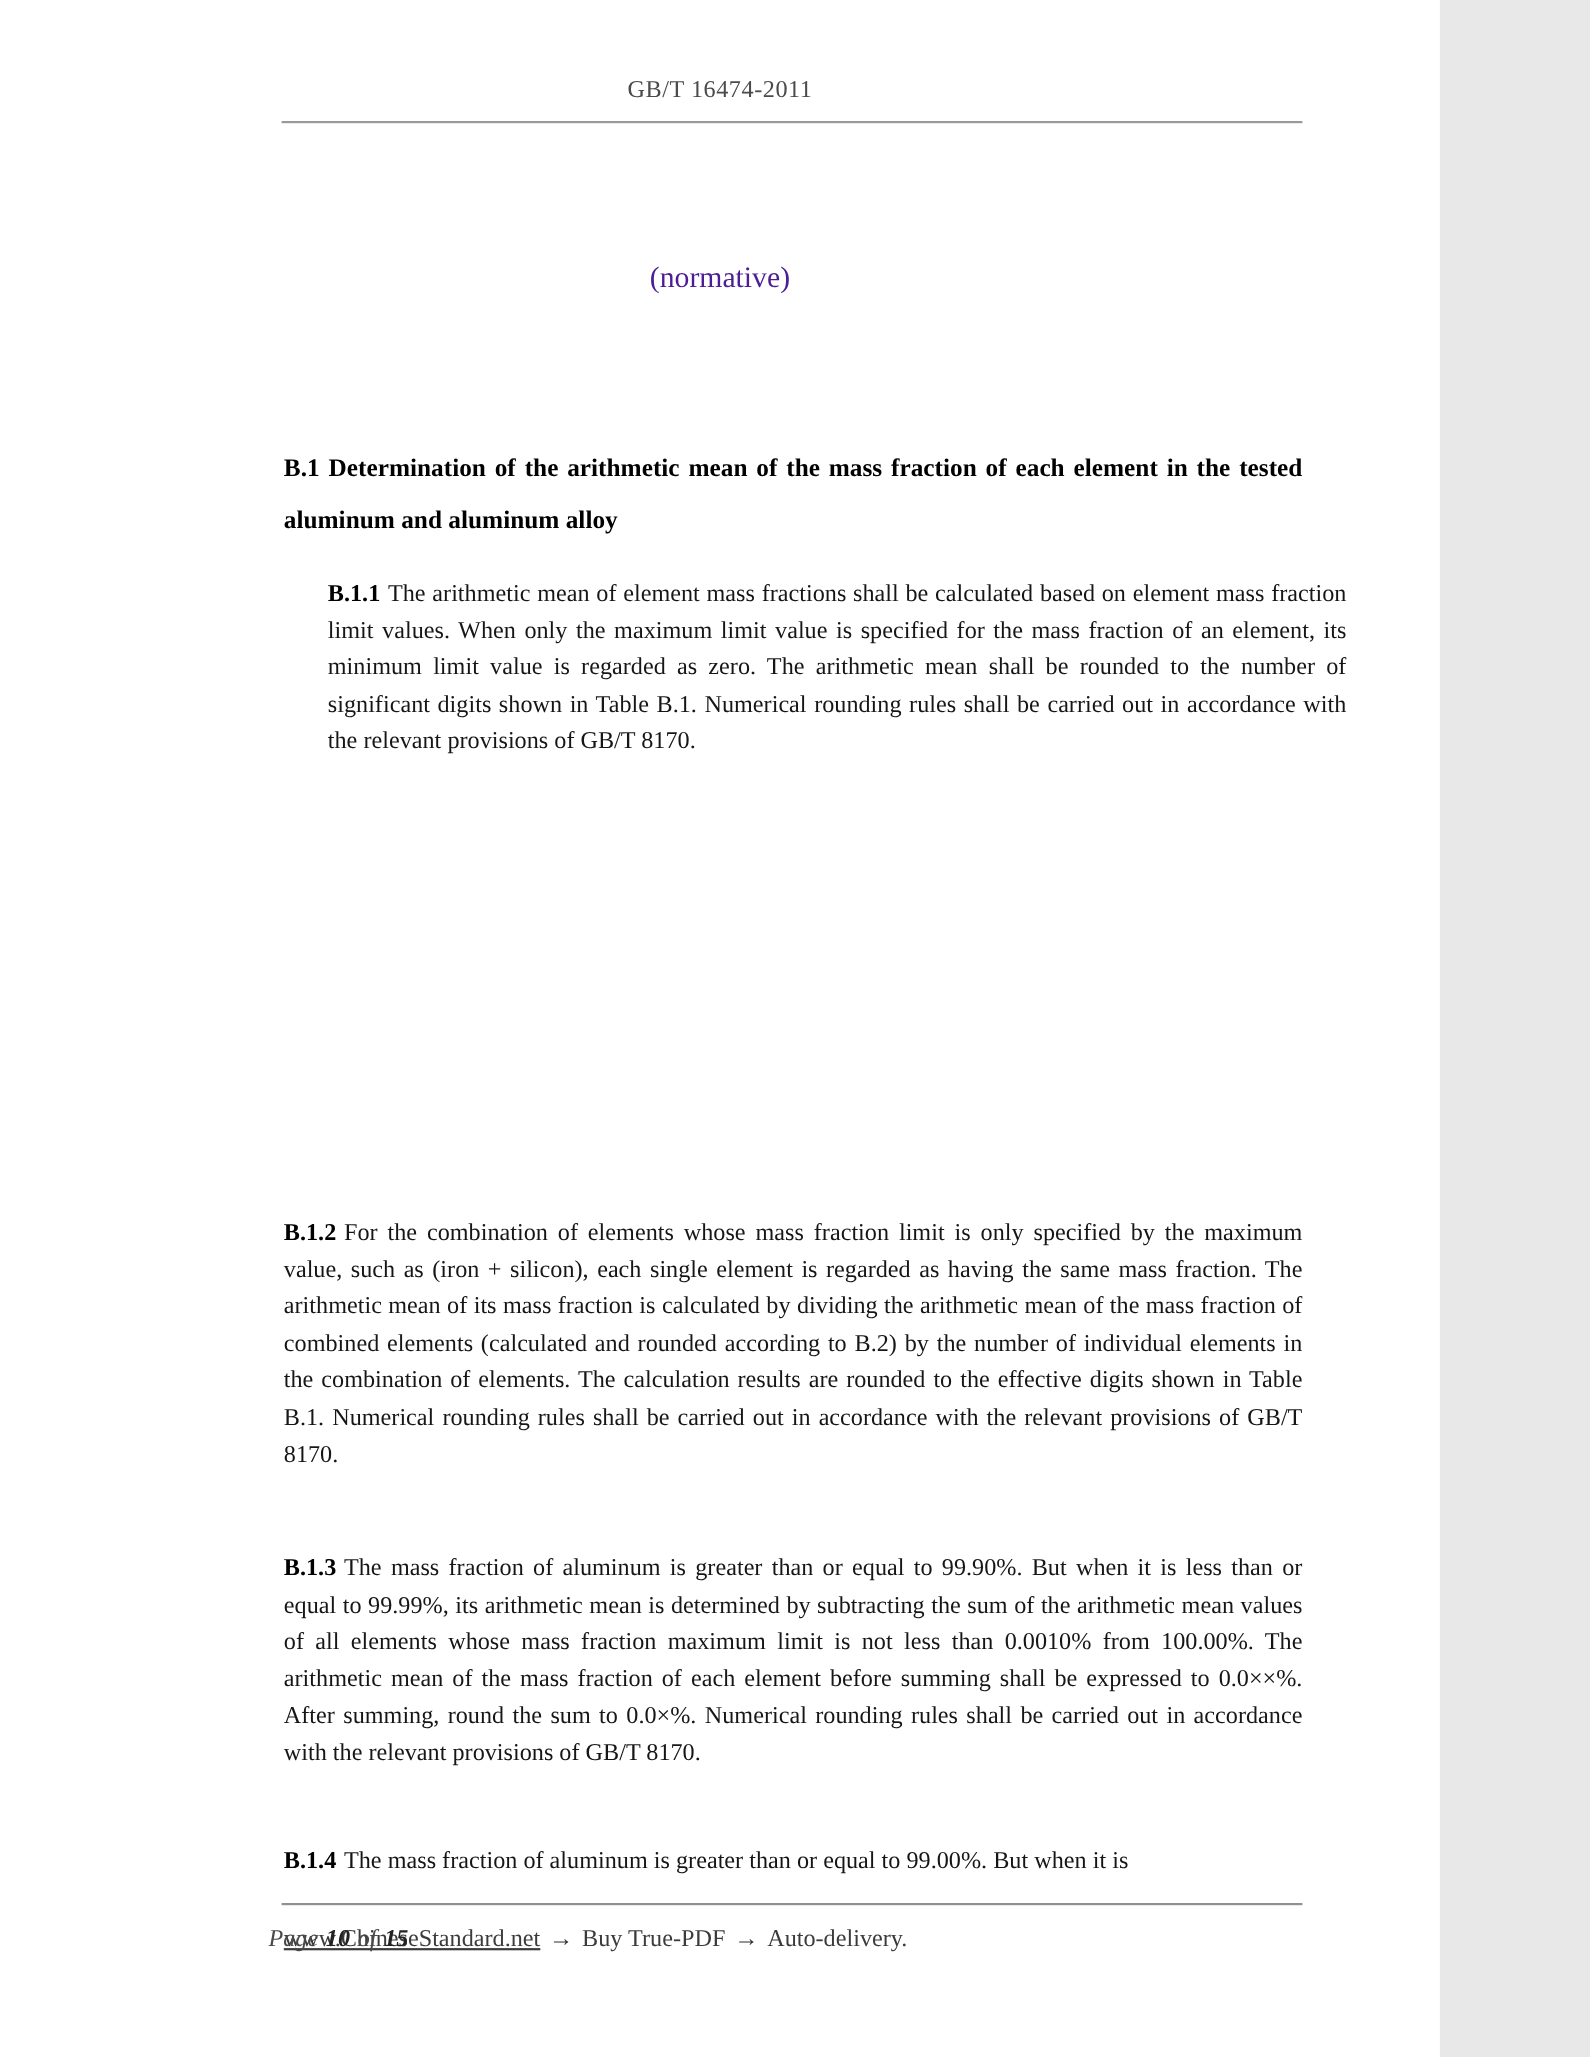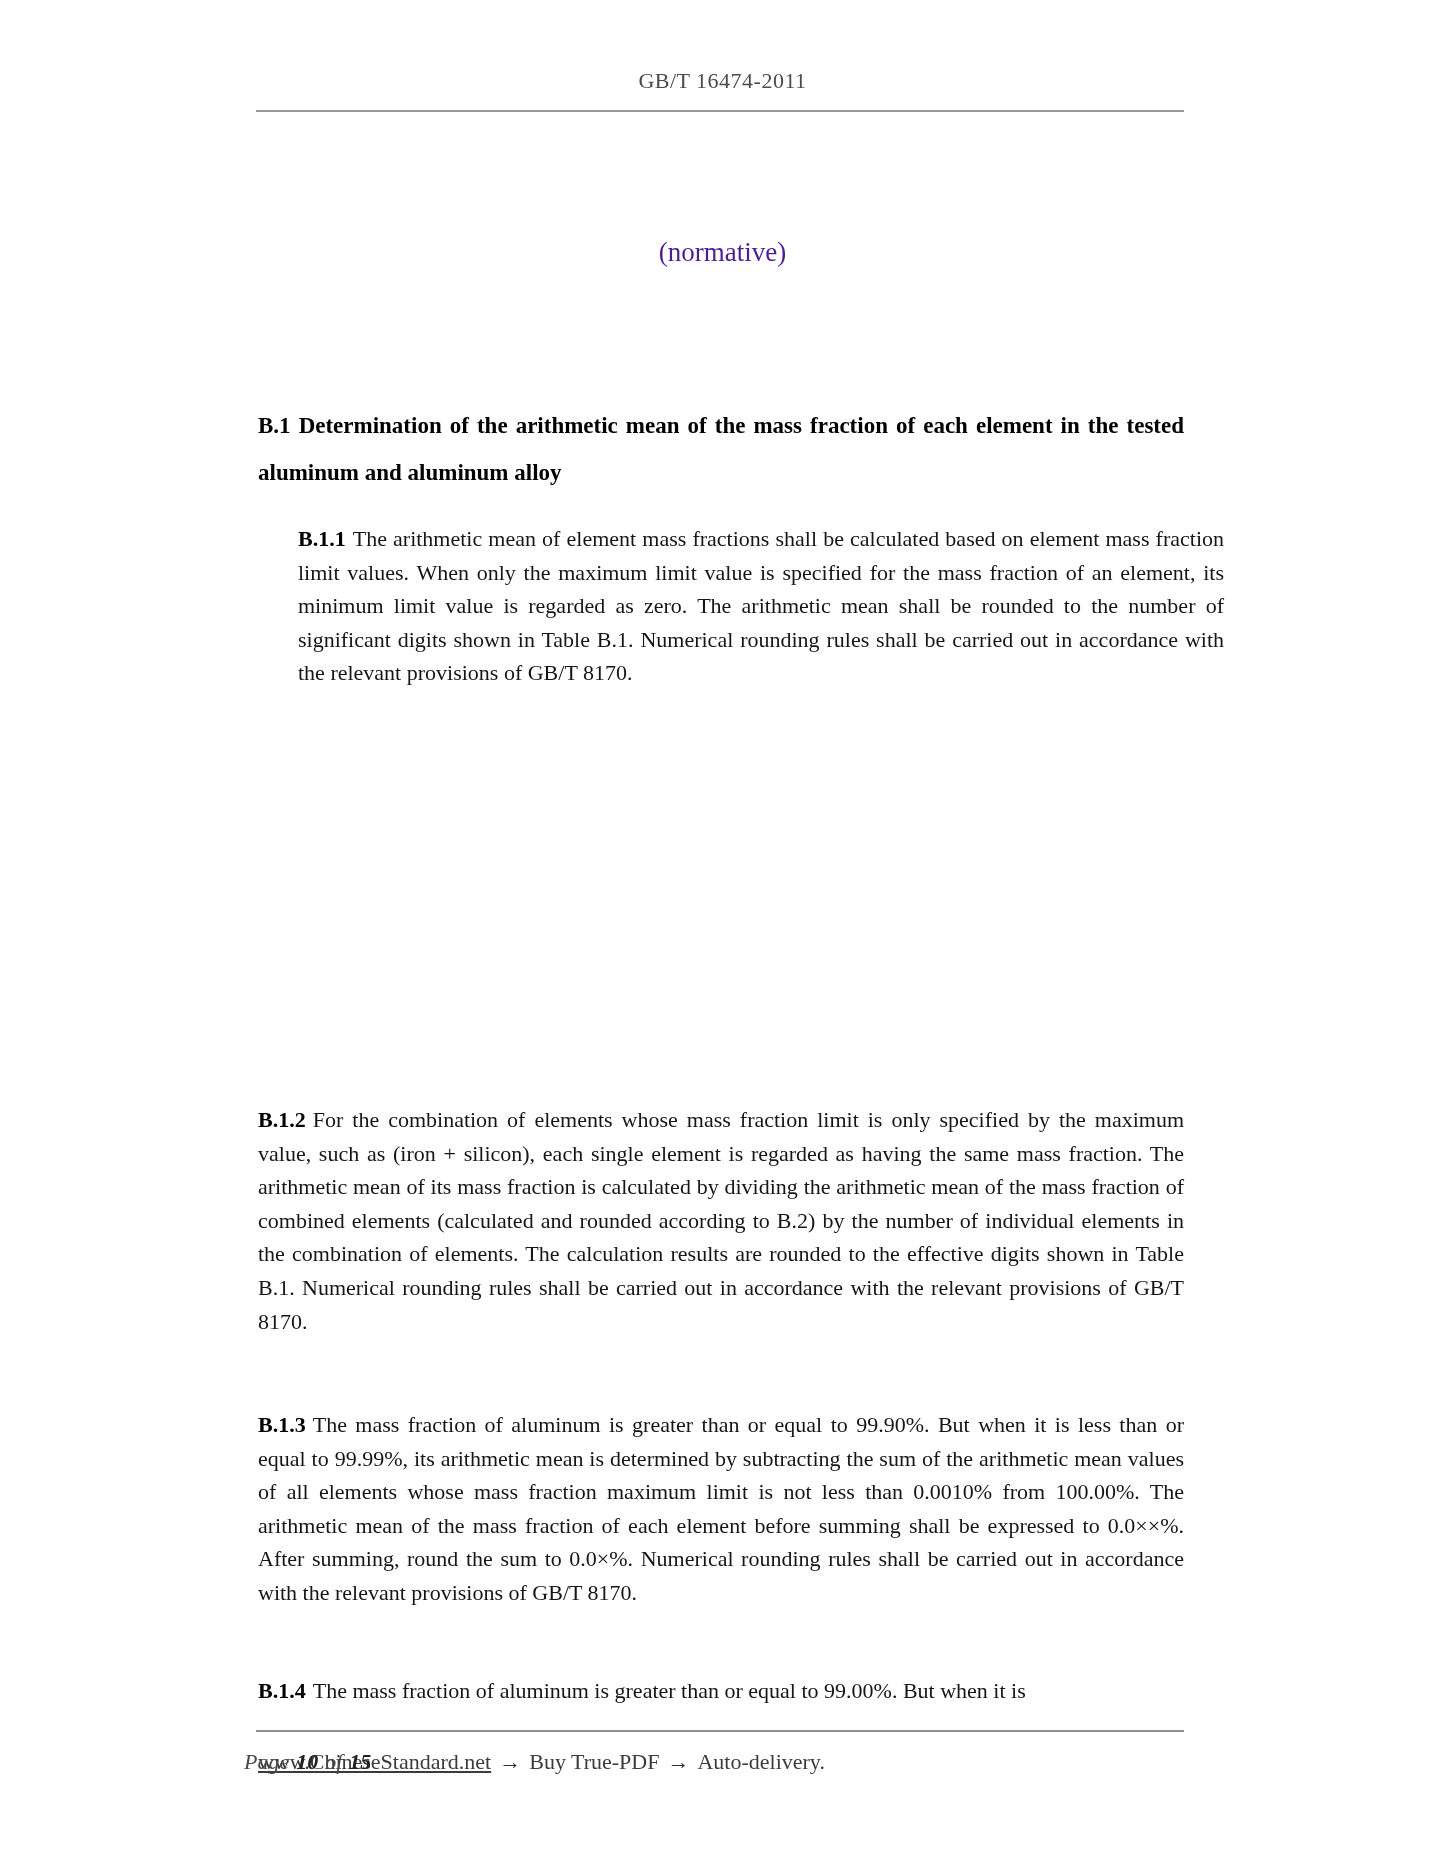--- a/index.html
+++ b/index.html
@@ -1,18 +1,18 @@
 <!DOCTYPE html>
 <html><head>
 <meta charset="utf-8">
 <style>
   html, body { margin: 0; padding: 0; background: #e8e8e8; }
   .page {
     position: relative;
-    width: 1445px;
+    width: 1309px;
     height: 1870px;
     background: #ffffff;
     font-family: "Liberation Serif", "DejaVu Serif", serif;
     color: #141414;
     overflow: hidden;
   }
   
   .header-code {
     position: absolute;
     top: 68px; left: 0; width: 100%;

